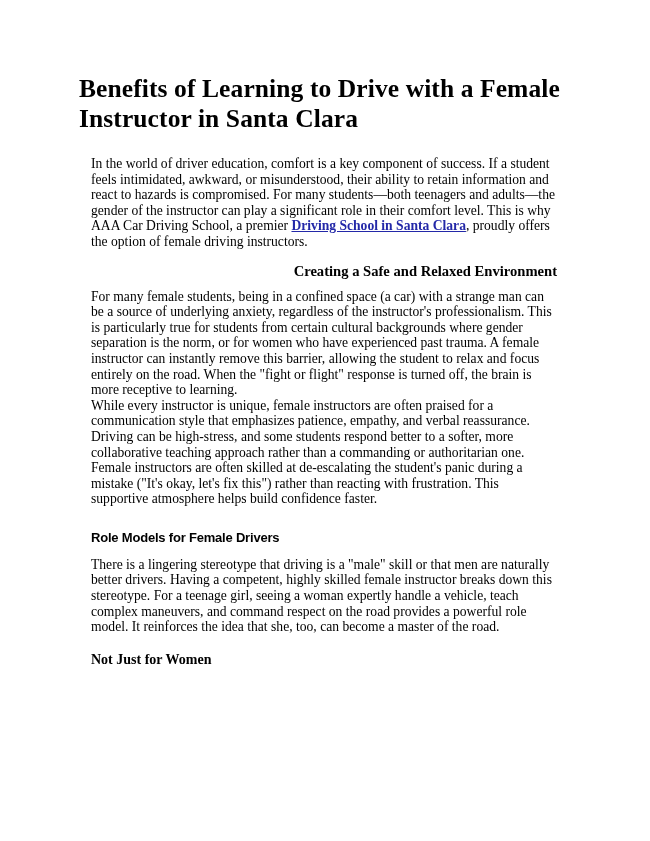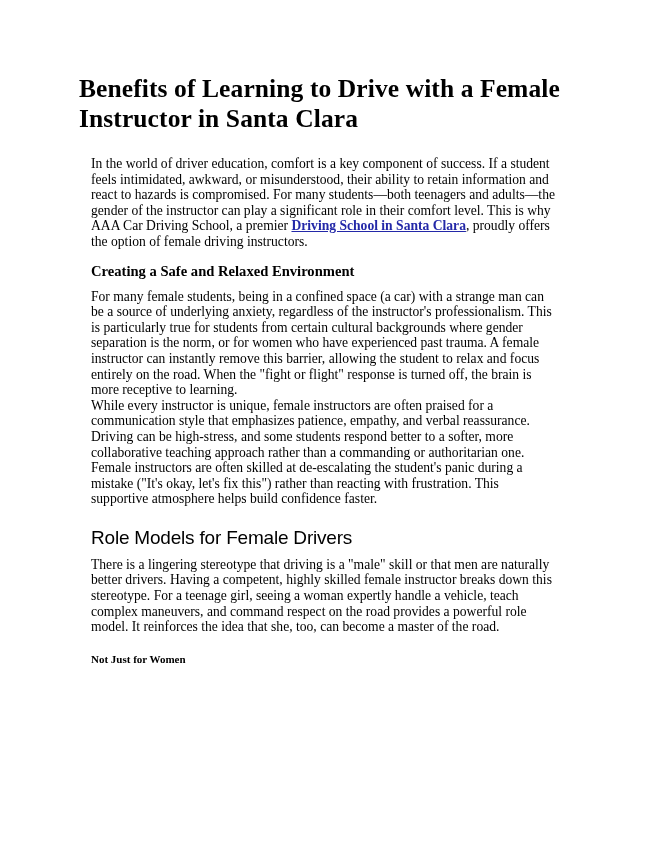--- a/index.html
+++ b/index.html
@@ -55,37 +55,38 @@
     text-align: left;
   }
 
   h2.sub-serif {
     margin: 13px 0 9px 0;
     font-family: "Liberation Serif", "DejaVu Serif", serif;
     font-weight: bold;
     font-size: 14.6px;
     line-height: 17px;
     color: #000000;
+    text-align: right;
   }
 
   h2.sub-sans {
     margin: 20px 0 8px 0;
     font-family: "Liberation Sans", "DejaVu Sans", sans-serif;
-    font-weight: normal;
-    font-size: 19px;
+    font-weight: bold;
+    font-size: 13px;
     line-height: 22px;
     letter-spacing: -0.2px;
     color: #000000;
   }
 
   h2.sub-serif-last {
     margin: 16px 0 0 0;
     font-family: "Liberation Serif", "DejaVu Serif", serif;
     font-weight: bold;
-    font-size: 11px;
+    font-size: 14px;
     line-height: 17px;
     color: #000000;
   }
 
   a.inline-link {
     color: #2328a8;
     font-weight: bold;
     text-decoration: underline;
   }
 </style>

